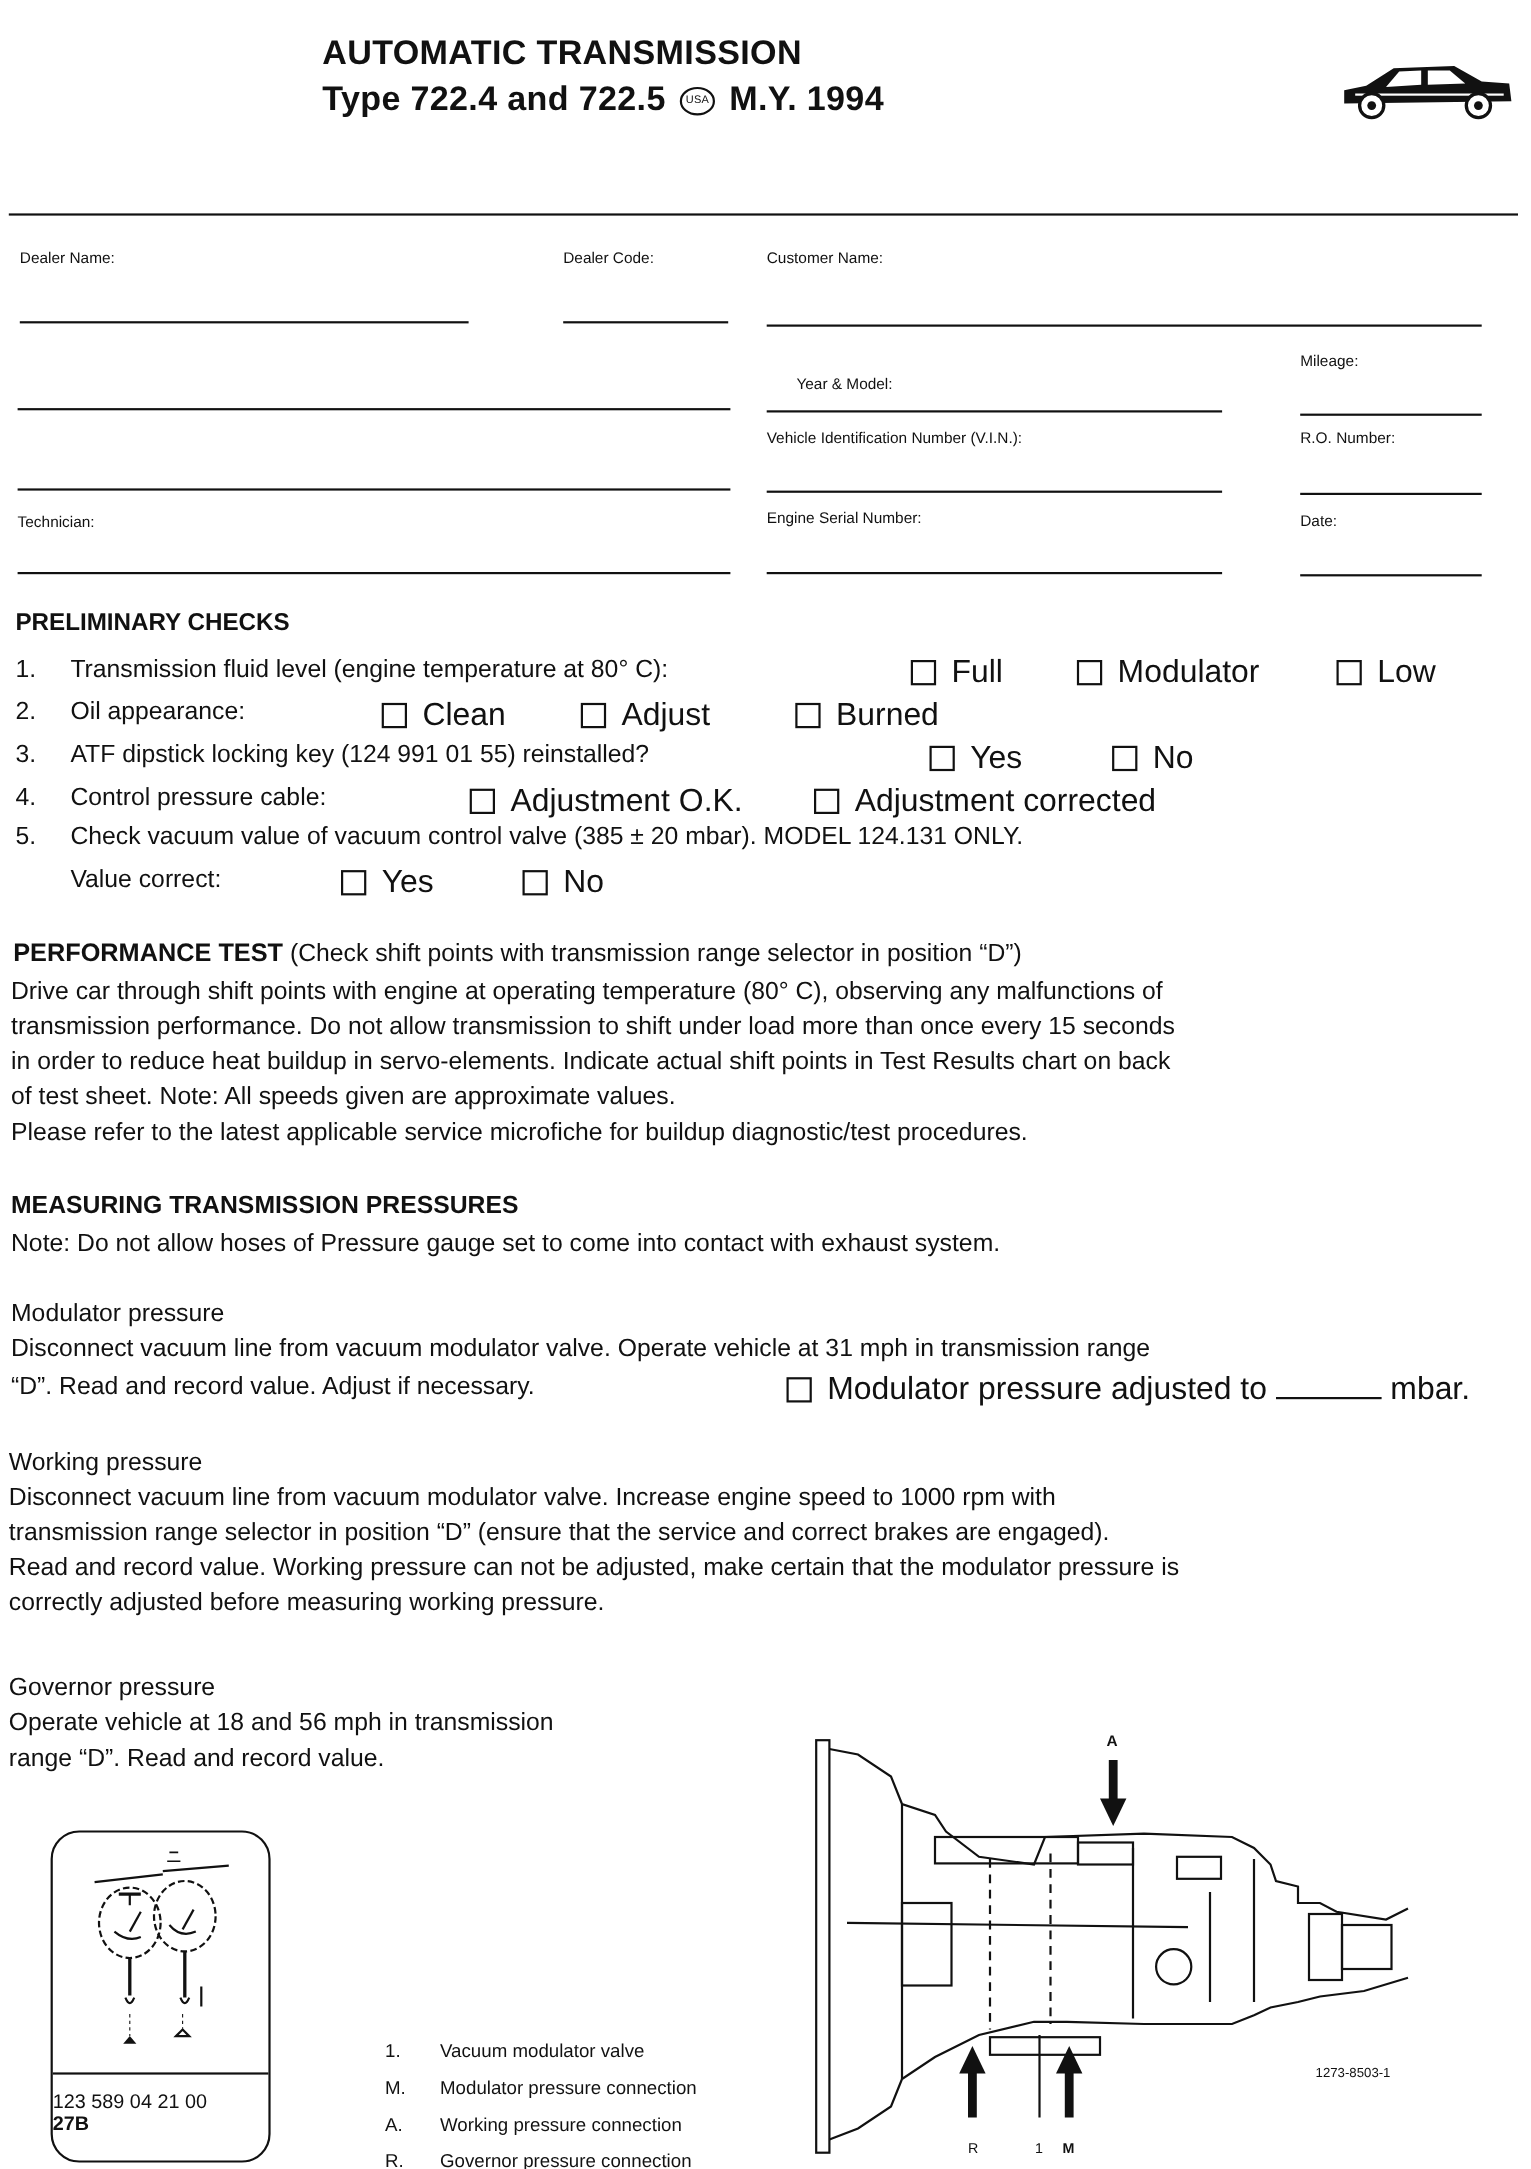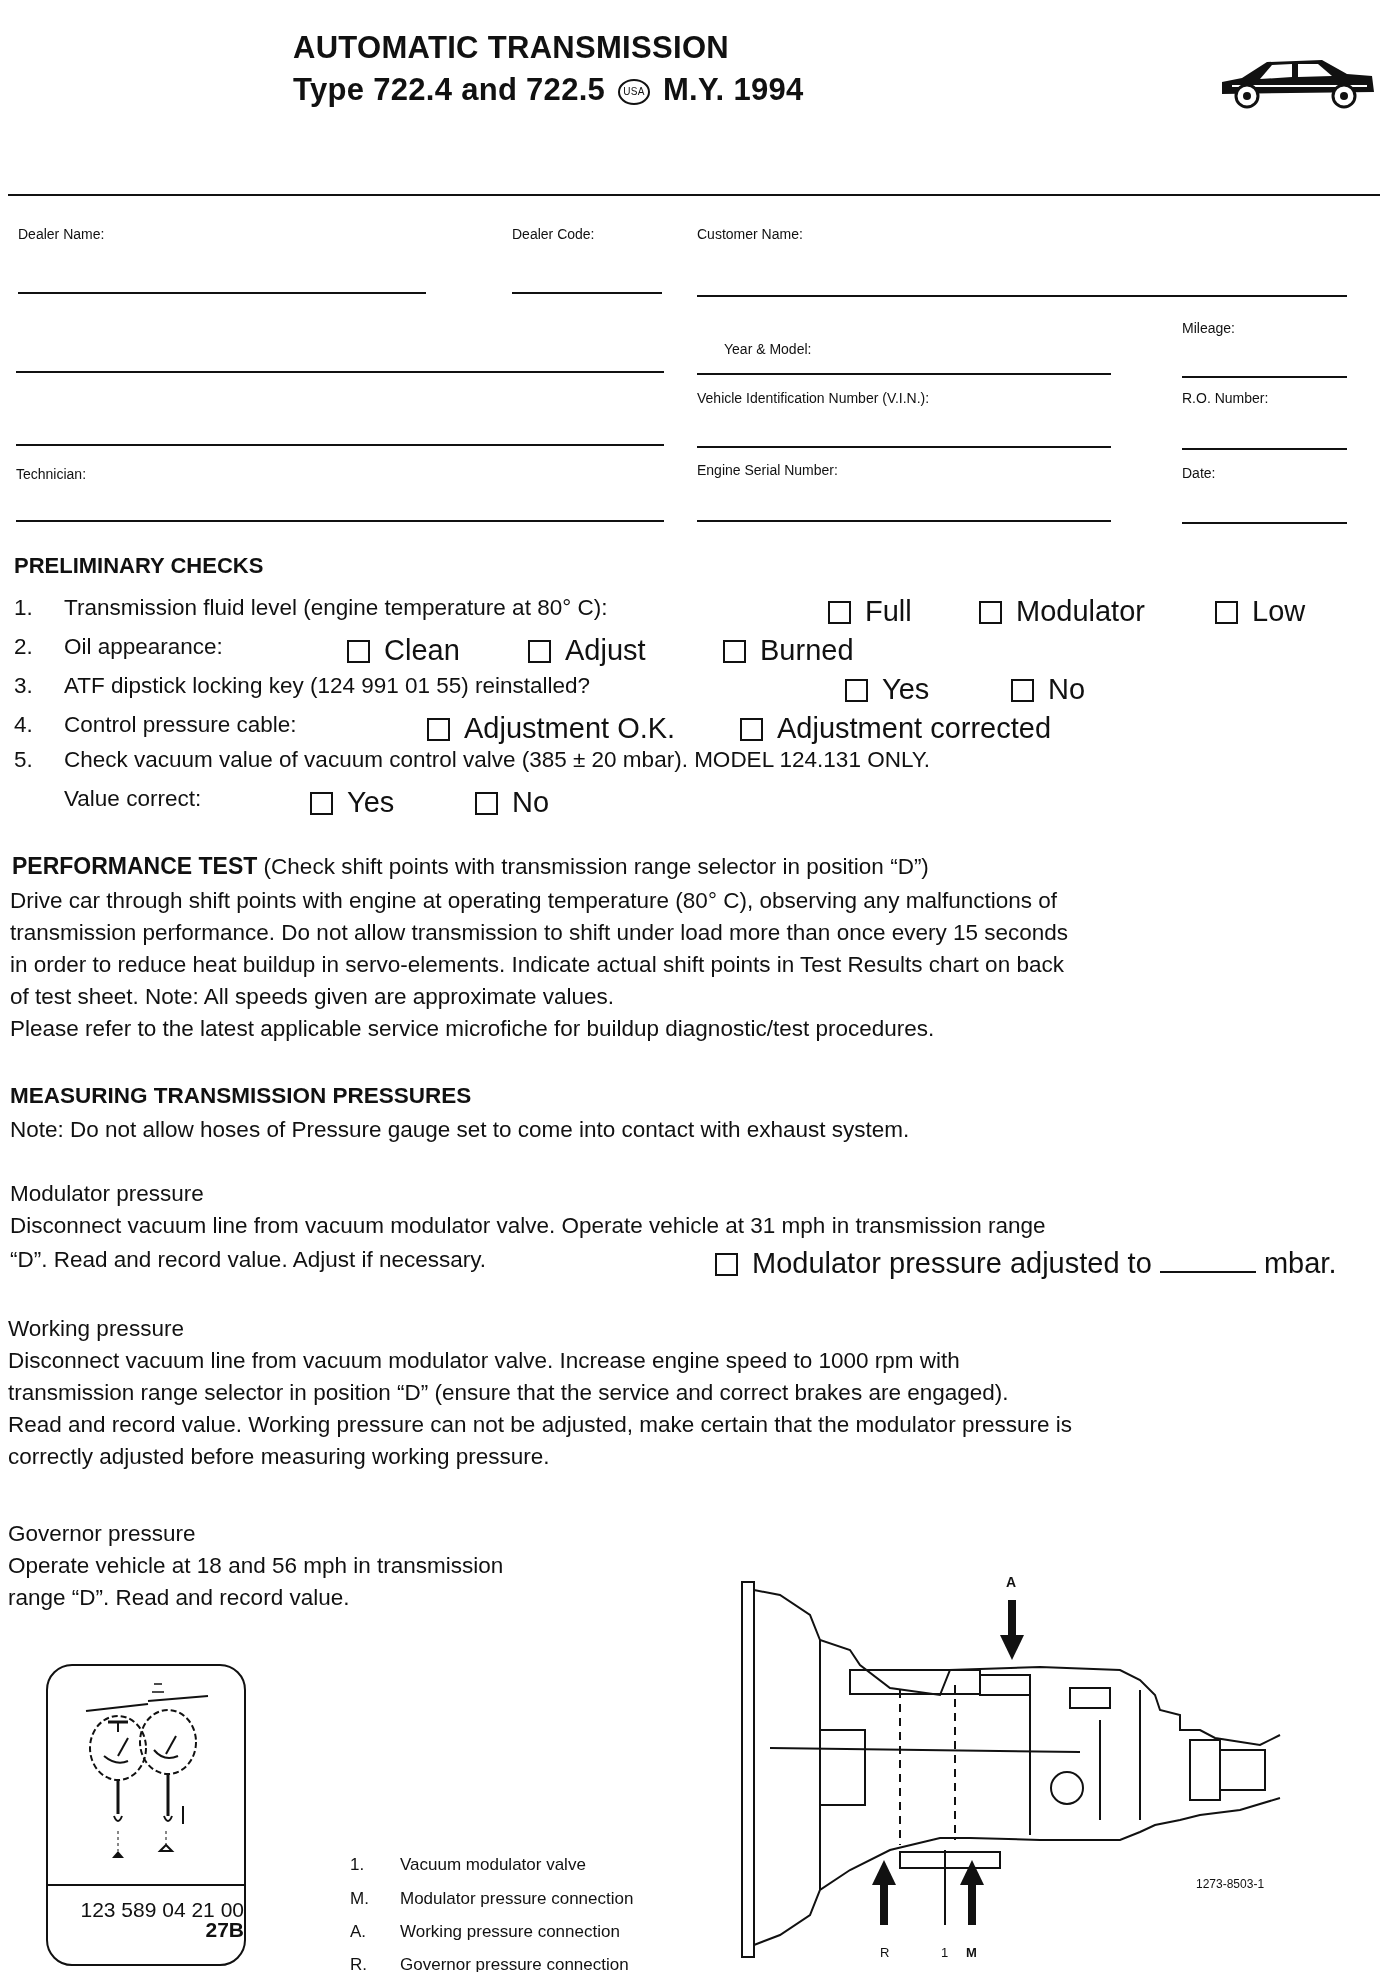--- a/index.html
+++ b/index.html
@@ -153,21 +153,21 @@
     <line x1="70" y1="114" x2="70" y2="148" stroke="#111" stroke-width="3"></line>
     <line x1="120" y1="108" x2="120" y2="150" stroke="#111" stroke-width="3"></line>
     <path d="M66 150 Q70 160 74 150" fill="none" stroke="#111" stroke-width="2"></path>
     <path d="M116 150 Q120 160 124 150" fill="none" stroke="#111" stroke-width="2"></path>
     <line x1="135" y1="140" x2="135" y2="158" stroke="#111" stroke-width="2"></line>
     <line x1="70" y1="165" x2="70" y2="185" stroke="#111" stroke-width="1" stroke-dasharray="3 3"></line>
     <line x1="118" y1="165" x2="118" y2="178" stroke="#111" stroke-width="1" stroke-dasharray="3 3"></line>
     <path d="M64 192 L70 185 L76 192 Z" fill="#111"></path>
     <path d="M112 185 L118 179 L124 185 Z" fill="none" stroke="#111" stroke-width="2"></path>
   </svg>
-  <div style="border-top:2px solid #111;margin:0;text-align:right;padding-top:14px;font-size:21px;line-height:20px;">
+  <div style="border-top:2px solid #111;margin:0;text-align:left;padding-top:14px;font-size:18px;line-height:20px;">
     <div>123 589 04 21 00</div>
     <div style="font-weight:bold;">27B</div>
   </div>
 </div>
 
 <div class="legend-row" style="left:350px;top:1855px;"><span class="legend-key">1.</span><span>Vacuum modulator valve</span></div>
 <div class="legend-row" style="left:350px;top:1889px;"><span class="legend-key">M.</span><span>Modulator pressure connection</span></div>
 <div class="legend-row" style="left:350px;top:1922px;"><span class="legend-key">A.</span><span>Working pressure connection</span></div>
 <div class="legend-row" style="left:350px;top:1955px;"><span class="legend-key">R.</span><span>Governor pressure connection</span></div>
 

